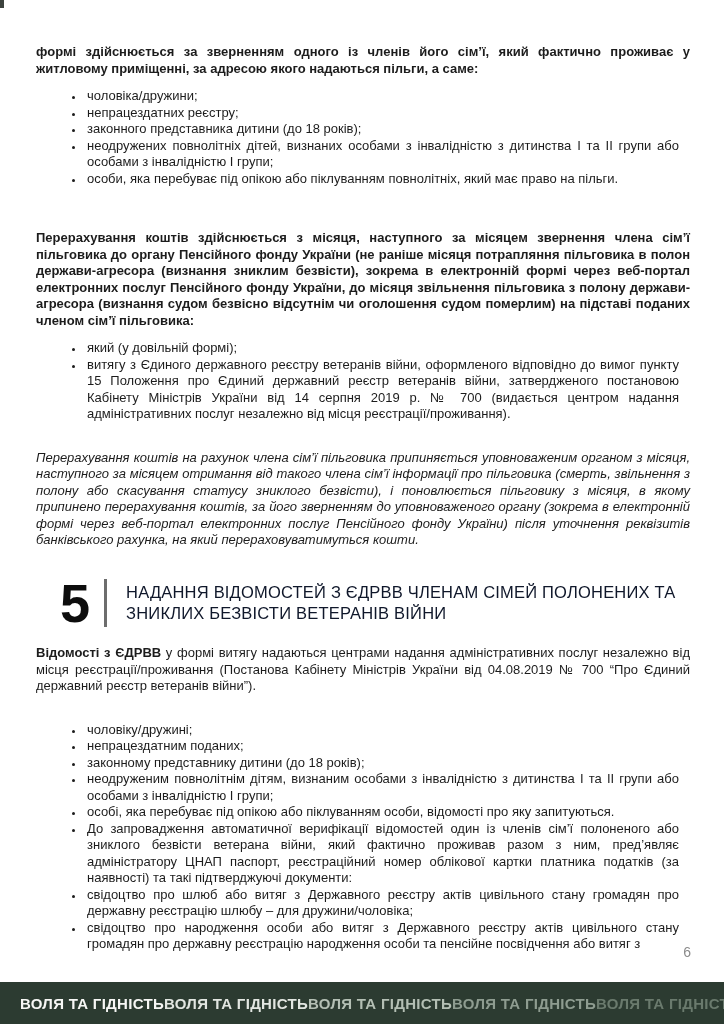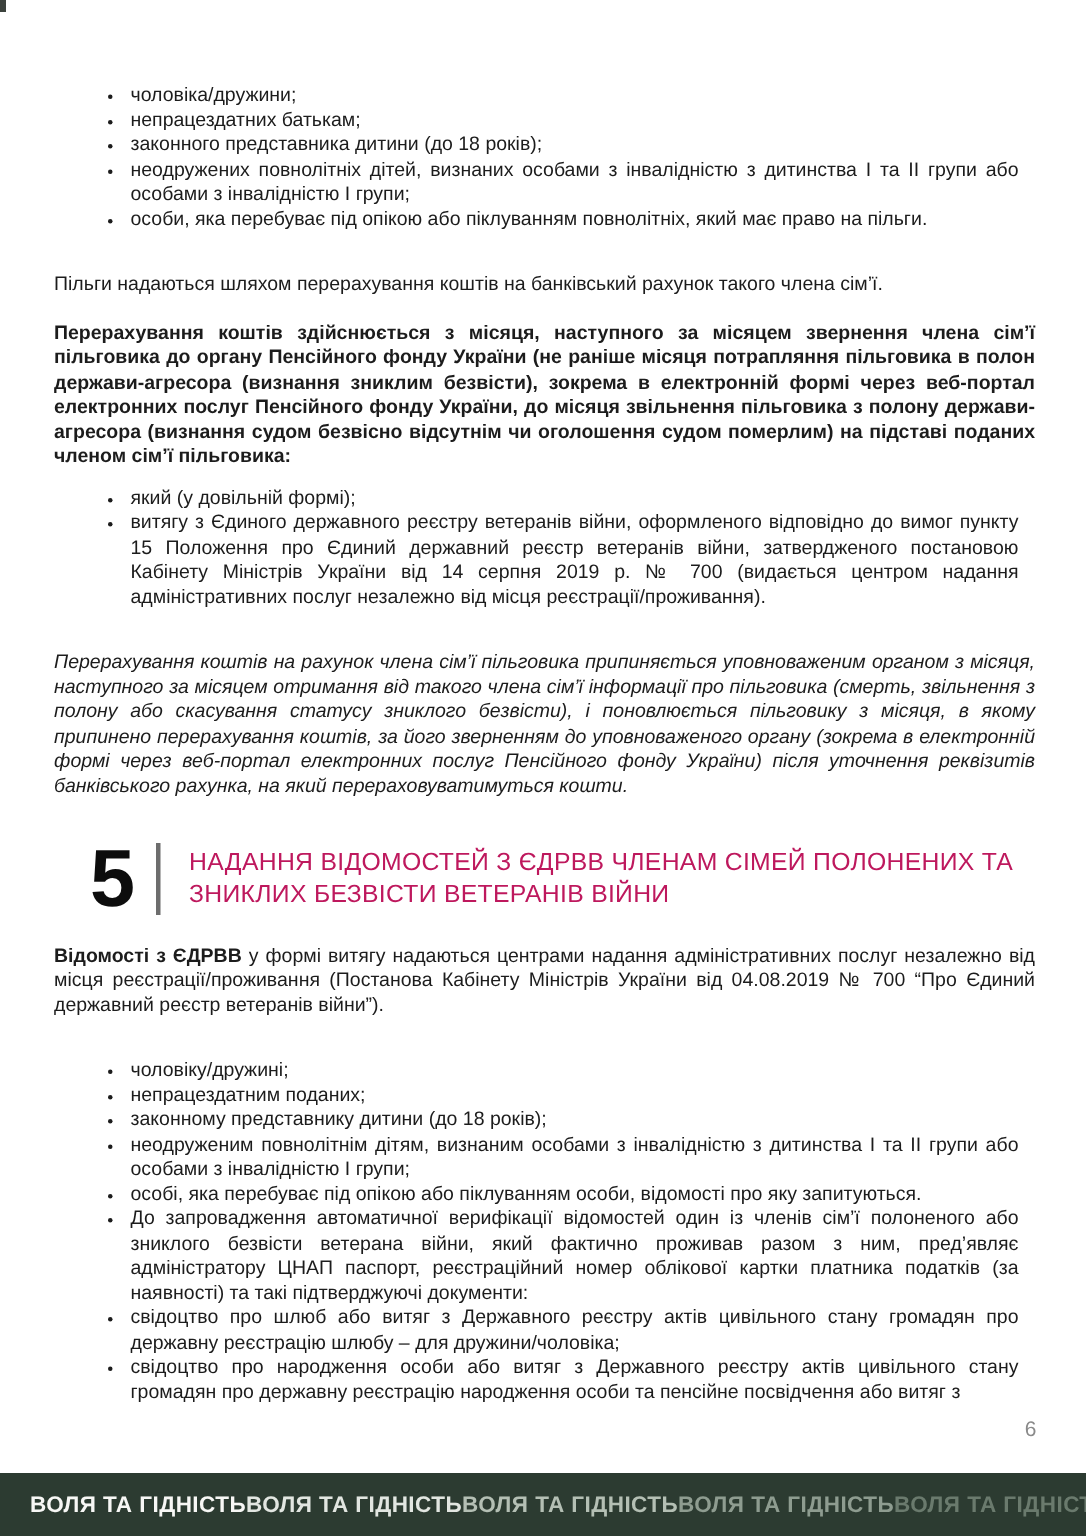--- a/index.html
+++ b/index.html
@@ -62,21 +62,21 @@
     width: 3px;
     height: 48px;
     background: #6d6d6d;
     margin: 0 19px 0 15px;
     flex: none;
   }
   .section-title {
     font-size: 16.5px;
     line-height: 21px;
     font-weight: 400;
-    color: #be185d;
+    color: #0f172a;
     letter-spacing: 0.2px;
     max-width: 560px;
     text-transform: uppercase;
   }
   .page-number {
     position: absolute;
     right: 33px;
     top: 944px;
     font-size: 14px;
     color: #8a8a8a;
@@ -98,30 +98,30 @@
   }
 </style>
 </head>
 <body>
 
 <div class="page">
   <div class="corner-mark"></div>
 
   <div class="content">
 
+    <p class="para bold">формі здійснюється за зверненням одного із членів його сім’ї, який фактично проживає у житловому приміщенні, за адресою якого надаються пільги, а саме:</p>
     <ul class="bullets">
       <li>чоловіка/дружини;</li>
-      <li>непрацездатних батькам;</li>
+      <li>непрацездатних реєстру;</li>
       <li>законного представника дитини (до 18 років);</li>
       <li>неодружених повнолітніх дітей, визнаних особами з інвалідністю з дитинства І та ІІ групи або особами з інвалідністю І групи;</li>
       <li>особи, яка перебуває під опікою або піклуванням повнолітніх, який має право на пільги.</li>
     </ul>
 
     <div class="gap"></div>
-    <p class="para">Пільги надаються шляхом перерахування коштів на банківський рахунок такого члена сім’ї.</p>
 
     <div class="gap"></div>
     <p class="para bold">Перерахування коштів здійснюється з місяця, наступного за місяцем звернення члена сім’ї пільговика до органу Пенсійного фонду України (не раніше місяця потрапляння пільговика в полон держави-агресора (визнання зниклим безвісти), зокрема в електронній формі через веб-портал електронних послуг Пенсійного фонду України, до місяця звільнення пільговика з полону держави-агресора (визнання судом безвісно відсутнім чи оголошення судом померлим) на підставі поданих членом сім’ї пільговика:</p>
     <ul class="bullets">
       <li>який (у довільній формі);</li>
       <li>витягу з Єдиного державного реєстру ветеранів війни, оформленого відповідно до вимог пункту 15 Положення про Єдиний державний реєстр ветеранів війни, затвердженого постановою Кабінету Міністрів України від 14 серпня 2019 р. № 700 (видається центром надання адміністративних послуг незалежно від місця реєстрації/проживання).</li>
     </ul>
 
     <div class="gap"></div>
     <p class="para italic">Перерахування коштів на рахунок члена сім’ї пільговика припиняється уповноваженим органом з місяця, наступного за місяцем отримання від такого члена сім’ї інформації про пільговика (смерть, звільнення з полону або скасування статусу зниклого безвісти), і поновлюється пільговику з місяця, в якому припинено перерахування коштів, за його зверненням до уповноваженого органу (зокрема в електронній формі через веб-портал електронних послуг Пенсійного фонду України) після уточнення реквізитів банківського рахунка, на який перераховуватимуться кошти.</p>

